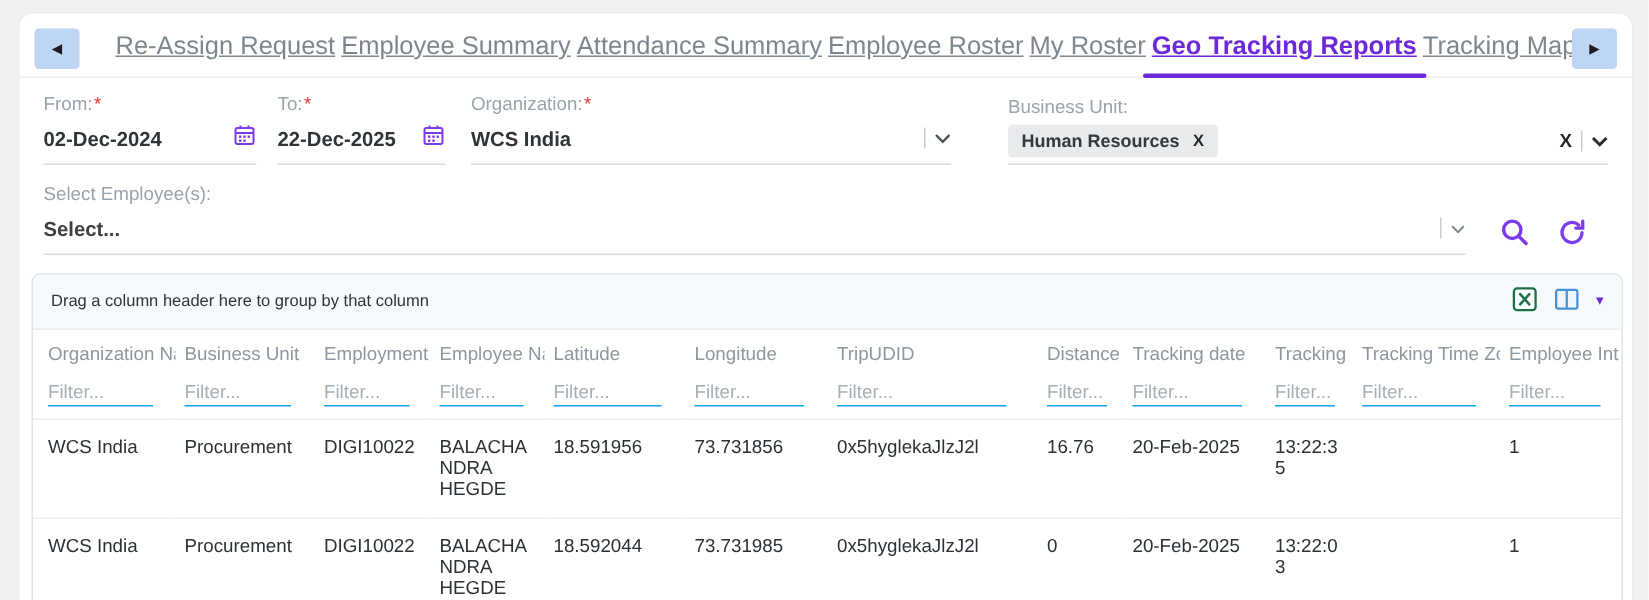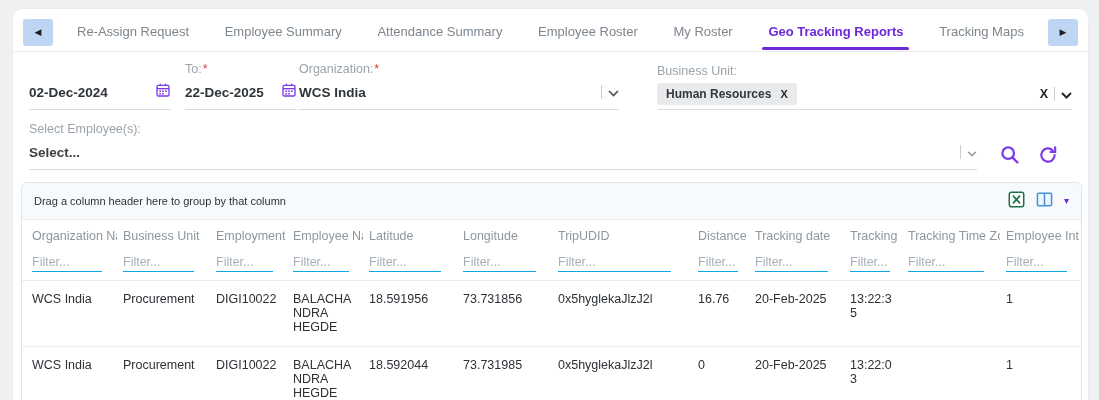--- a/index.html
+++ b/index.html
@@ -15,36 +15,37 @@
     box-sizing:border-box;
   }
   
   .tabbar{display:flex;align-items:center;height:38px;border-bottom:1px solid #ededef;padding:4px 10px 0 10px;}
   .tab-arrow{
     width:30px;height:27px;flex:0 0 auto;background:#bed6f4;border:none;border-radius:3px;
     color:#1d1d1f;font-size:9px;line-height:1;cursor:pointer;display:flex;align-items:center;justify-content:center;
   }
   .tabs{flex:1;display:flex;justify-content:space-between;padding:0 22px;overflow:hidden;}
   .tab{
-    position:relative;font-size:13px;color:#7d868e;white-space:nowrap;cursor:pointer;
+    position:relative;font-size:17px;color:#7d868e;white-space:nowrap;cursor:pointer;
     padding:9px 2px 11px 2px;
+    text-decoration:underline;
   }
   .tab.active{color:#6d28d9;font-weight:700;}
   .tab.active::after{content:"";position:absolute;left:-4px;right:-4px;bottom:0;height:3px;background:#6d28d9;border-radius:2px;}
   
   .frow1{display:flex;align-items:flex-end;padding:10px 16px 0 16px;}
   .frow2{display:flex;align-items:flex-end;padding:12px 16px 0 16px;}
   .field{display:flex;flex-direction:column;}
   .flabel{font-size:12.5px;color:#9aa3ab;margin-bottom:5px;}
   .req{color:#e23b3b;margin-left:1px;}
   .fcontrol{display:flex;align-items:center;border-bottom:1px solid #d8dcdf;padding-bottom:6px;min-height:22px;}
   .fvalue{font-weight:700;font-size:13.5px;color:#2f3438;flex:1;white-space:nowrap;}
   .f-from{width:142px;}
   .f-to{width:112px;margin-left:14px;}
-  .f-org{width:320px;margin-left:2px;}
+  .f-org{width:320px;margin-left:17px;}
   .f-bu{flex:1;margin-left:38px;}
   .f-emp{width:948px;}
   .vdiv{width:1px;height:14px;background:#c9cdd1;margin:0 6px 0 4px;flex:0 0 auto;}
   .tag{
     background:#e9eaec;border-radius:3px;padding:4px 9px;font-size:12px;color:#33383c;font-weight:600;
     display:inline-flex;align-items:center;gap:9px;flex:0 0 auto;
   }
   .tag .tag-x{font-weight:700;font-size:11px;cursor:pointer;color:#26292c;}
   .clear-x{font-weight:700;font-size:12.5px;color:#232629;margin-right:2px;cursor:pointer;}
   .cal{margin-left:auto;flex:0 0 auto;cursor:pointer;}
@@ -97,20 +98,21 @@
         <div class="tab active">Geo Tracking Reports</div>
         <div class="tab">Tracking Maps</div>
       </div>
     <button class="tab-arrow">
         <span>▶</span>
       </button>
   </div>
 
   <div class="frow1">
     <div class="field f-from">
+      <div class="flabel"><span>From:</span><span class="req">*</span></div>
       <div class="fcontrol">
         <span class="fvalue">02-Dec-2024</span>
         <span class="cal">
           <svg width="16" height="16" viewBox="0 0 24 24" fill="none" stroke="#7C3AED" stroke-width="2">
               <rect x="3" y="5" width="18" height="16" rx="2"></rect>
               <line x1="3" y1="10" x2="21" y2="10"></line>
               <line x1="8" y1="2.5" x2="8" y2="6"></line>
               <line x1="16" y1="2.5" x2="16" y2="6"></line>
               <g fill="#7C3AED" stroke="none">
                 <rect x="6.5" y="12.5" width="2.4" height="2.4"></rect>

